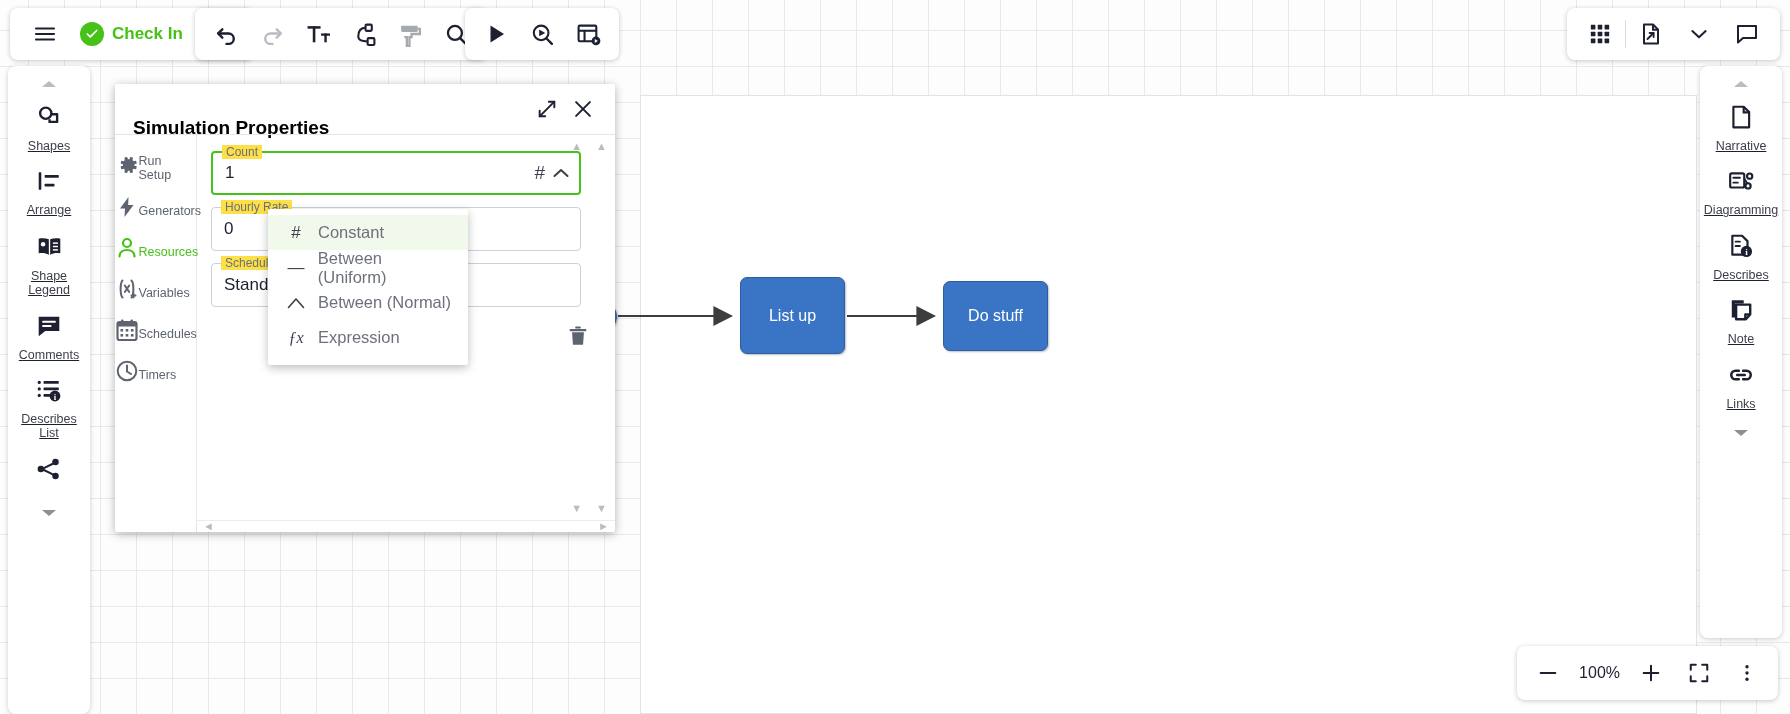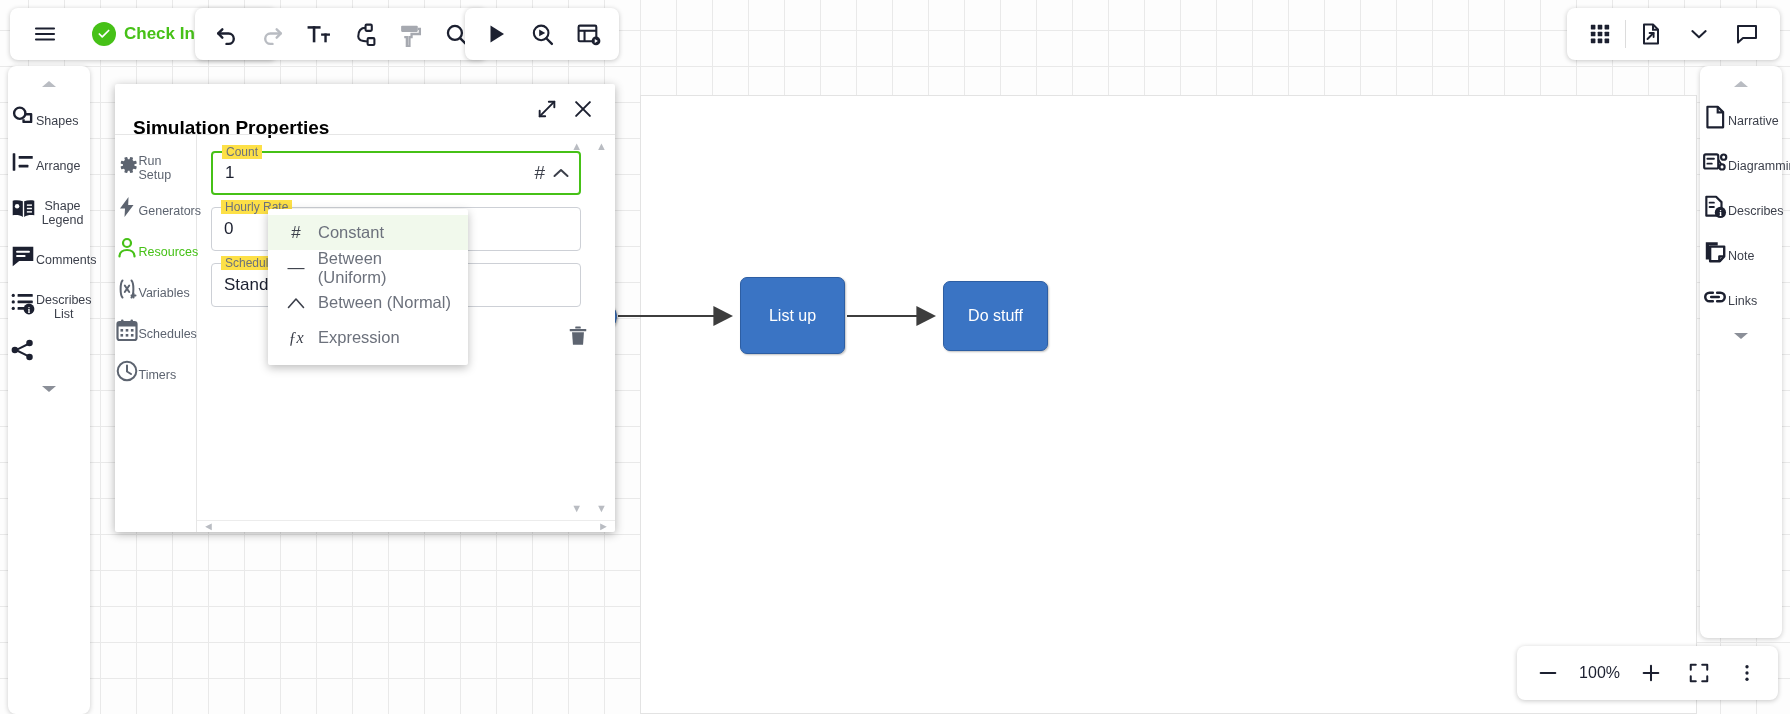--- a/index.html
+++ b/index.html
@@ -57,21 +57,21 @@
   }
   .iconbtn {
     width: 46px; height: 46px;
     display: flex; align-items: center; justify-content: center;
     cursor: pointer; color: #1c2030;
   }
   .iconbtn svg { display: block; }
   .sep { width: 1px; height: 28px; background: #dcdcdc; }
 
   
-  #topbar-left { left: 10px; top: 8px; height: 52px; padding: 0 12px; gap: 20px; }
+  #topbar-left { left: 10px; top: 8px; height: 52px; padding: 0 12px; gap: 8px; }
   .checkin {
     display: flex; align-items: center; gap: 8px; padding: 0 4px; cursor: pointer;
   }
   .checkin .dot {
     width: 24px; height: 24px; border-radius: 50%;
     background: #46c117; display: flex; align-items: center; justify-content: center;
   }
   .checkin .label { color: #46c117; font-size: 17px; font-weight: 700; }
 
   #topbar-tools { left: 195px; top: 8px; height: 52px; padding: 0 8px; }
@@ -85,22 +85,22 @@
     border-radius: 8px;
     box-shadow: 0 1px 5px rgba(0,0,0,.2);
     width: 82px;
     display: flex; flex-direction: column; align-items: center;
     padding-top: 6px; padding-bottom: 4px;
   }
   #rail-left  { left: 8px; top: 66px; height: 648px; }
   #rail-right { right: 8px; top: 66px; height: 572px; }
   .rail-item {
     width: 82px;
-    display: flex; flex-direction: row; align-items: center;
-    padding: 9px 2px 6px; cursor: pointer; color: #1c2030;
+    display: flex; flex-direction: column; align-items: center;
+    padding: 9px 2px 6px; cursor: pointer; color: #1c2030; text-decoration: underline;
   }
   .rail-item .ri-label {
     margin-top: 5px; font-size: 12.5px; color: #3b3f4a; text-align: center; line-height: 1.15;
   }
   .rail-item.active .ri-label { color: #46c117; }
   .rail-arrow { padding: 3px 0 2px; cursor: pointer; }
 
   
   #dialog {
     position: absolute; left: 115px; top: 84px;

